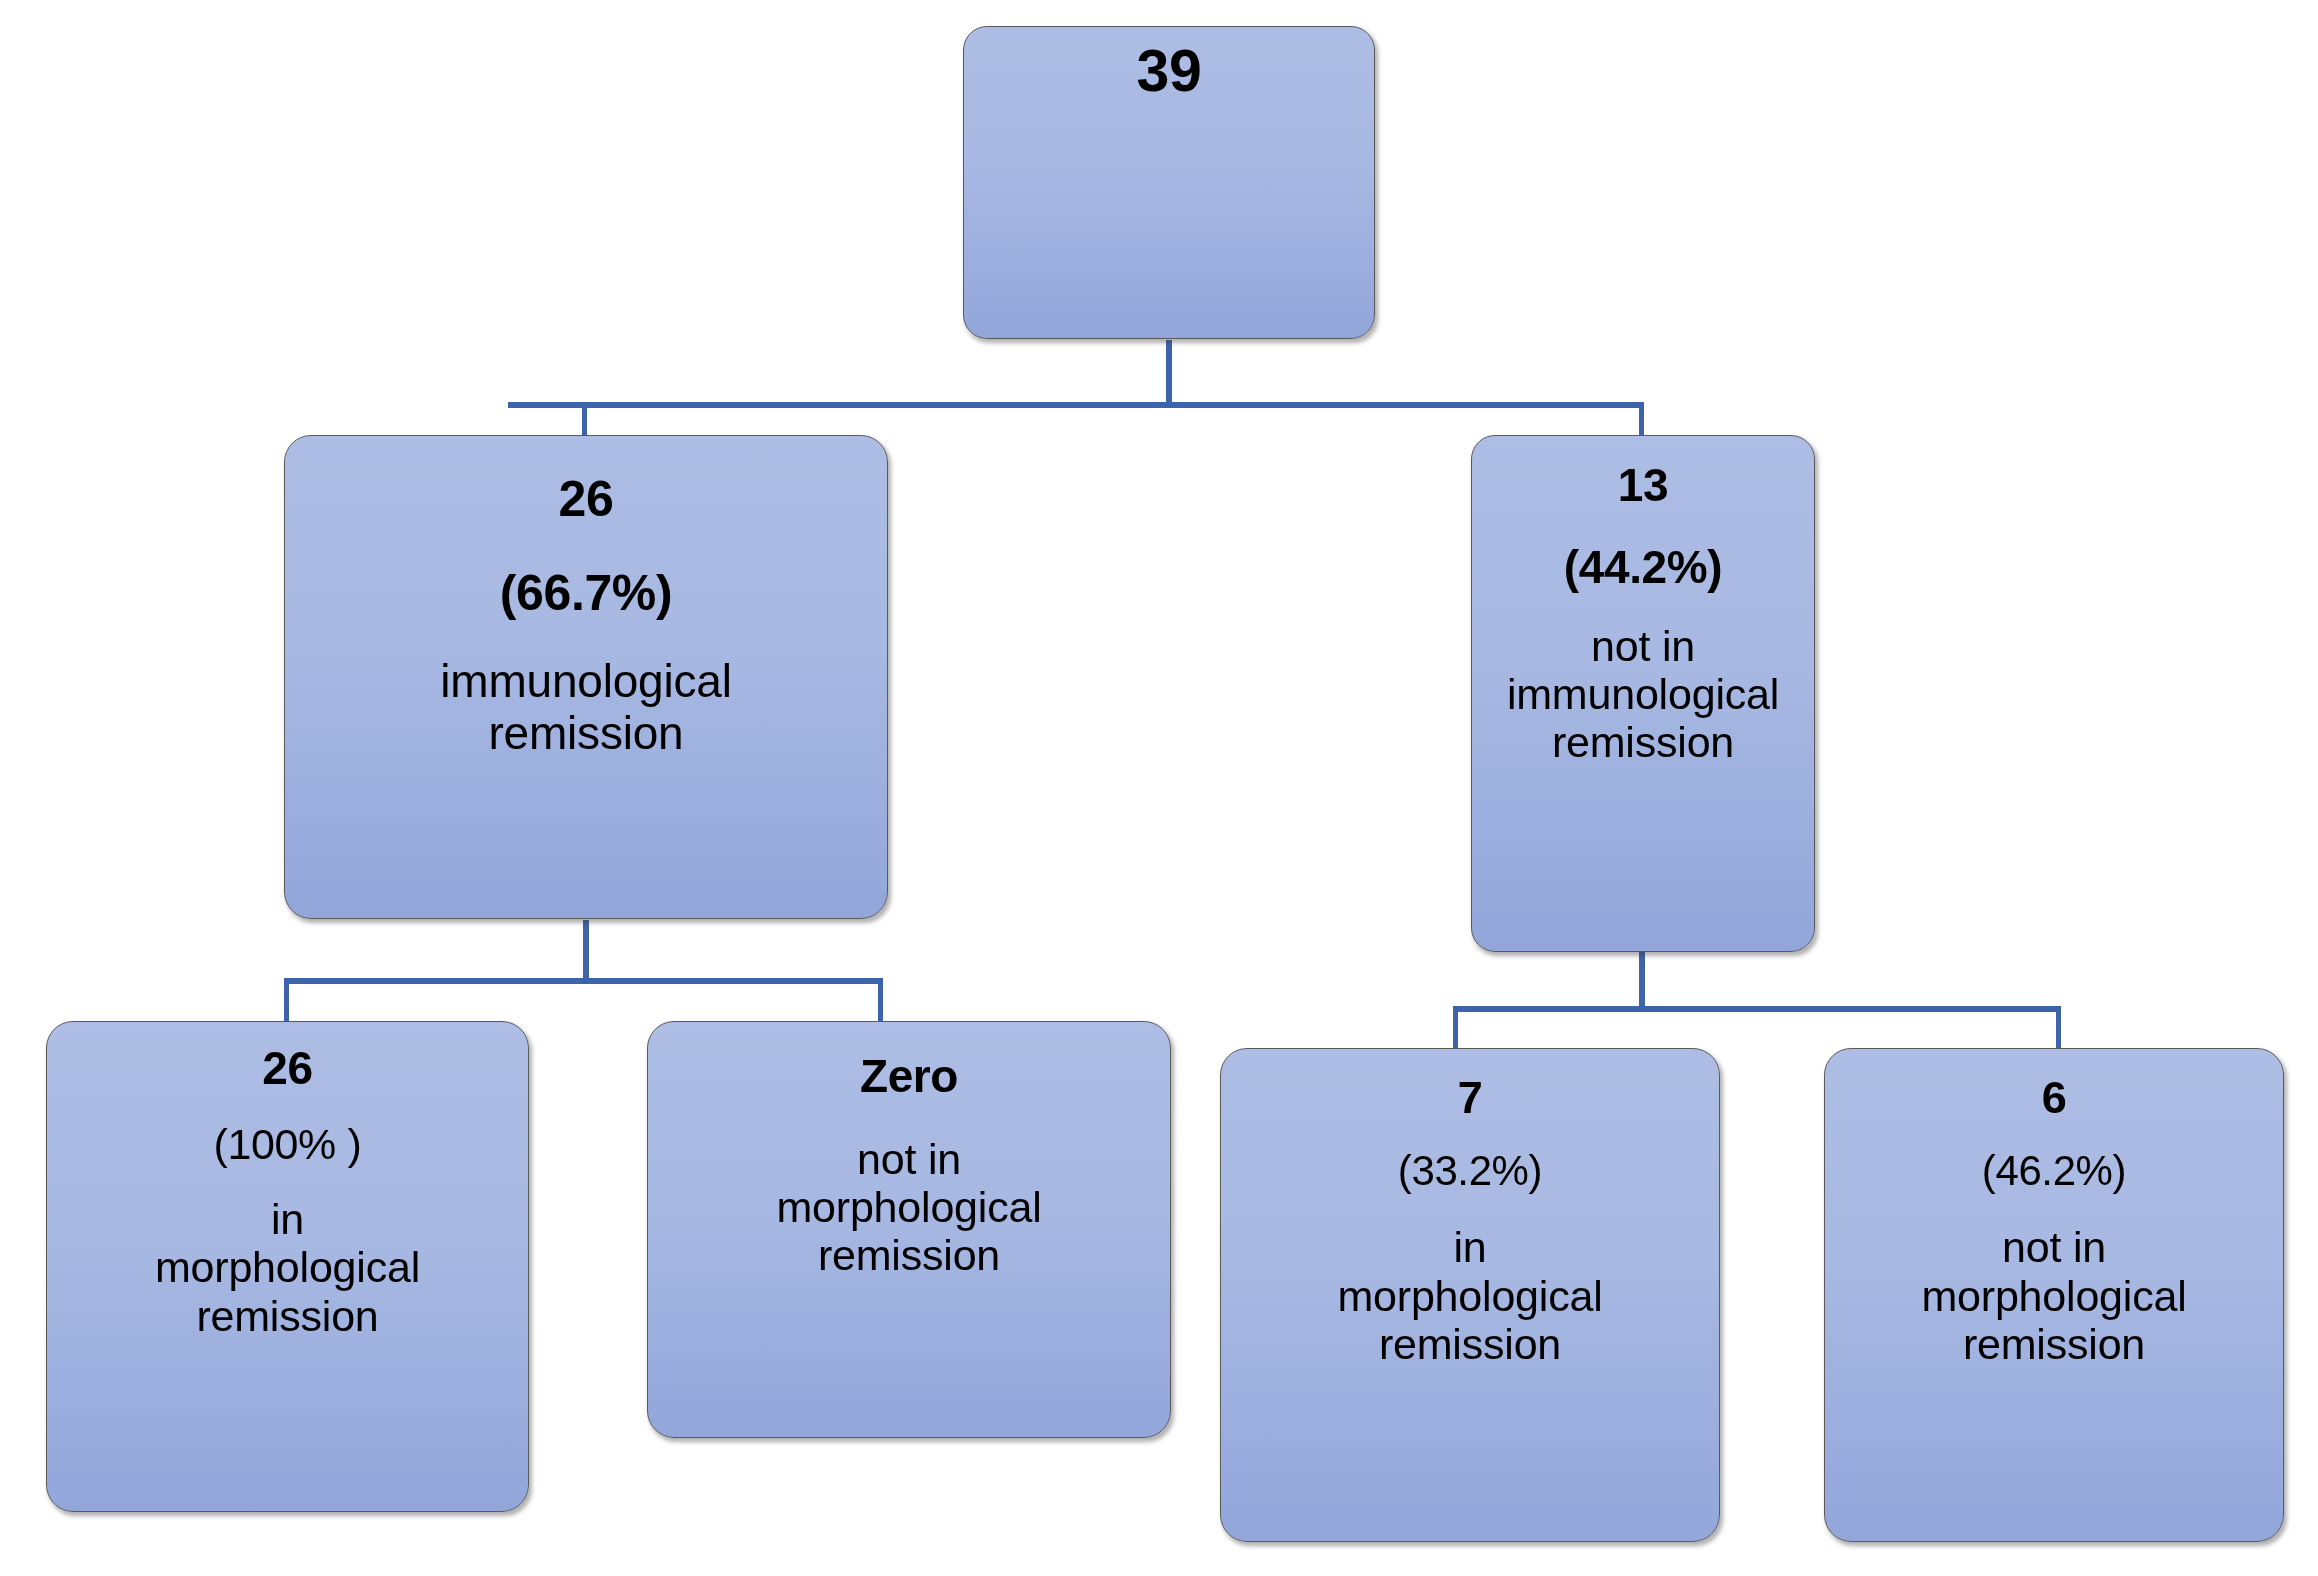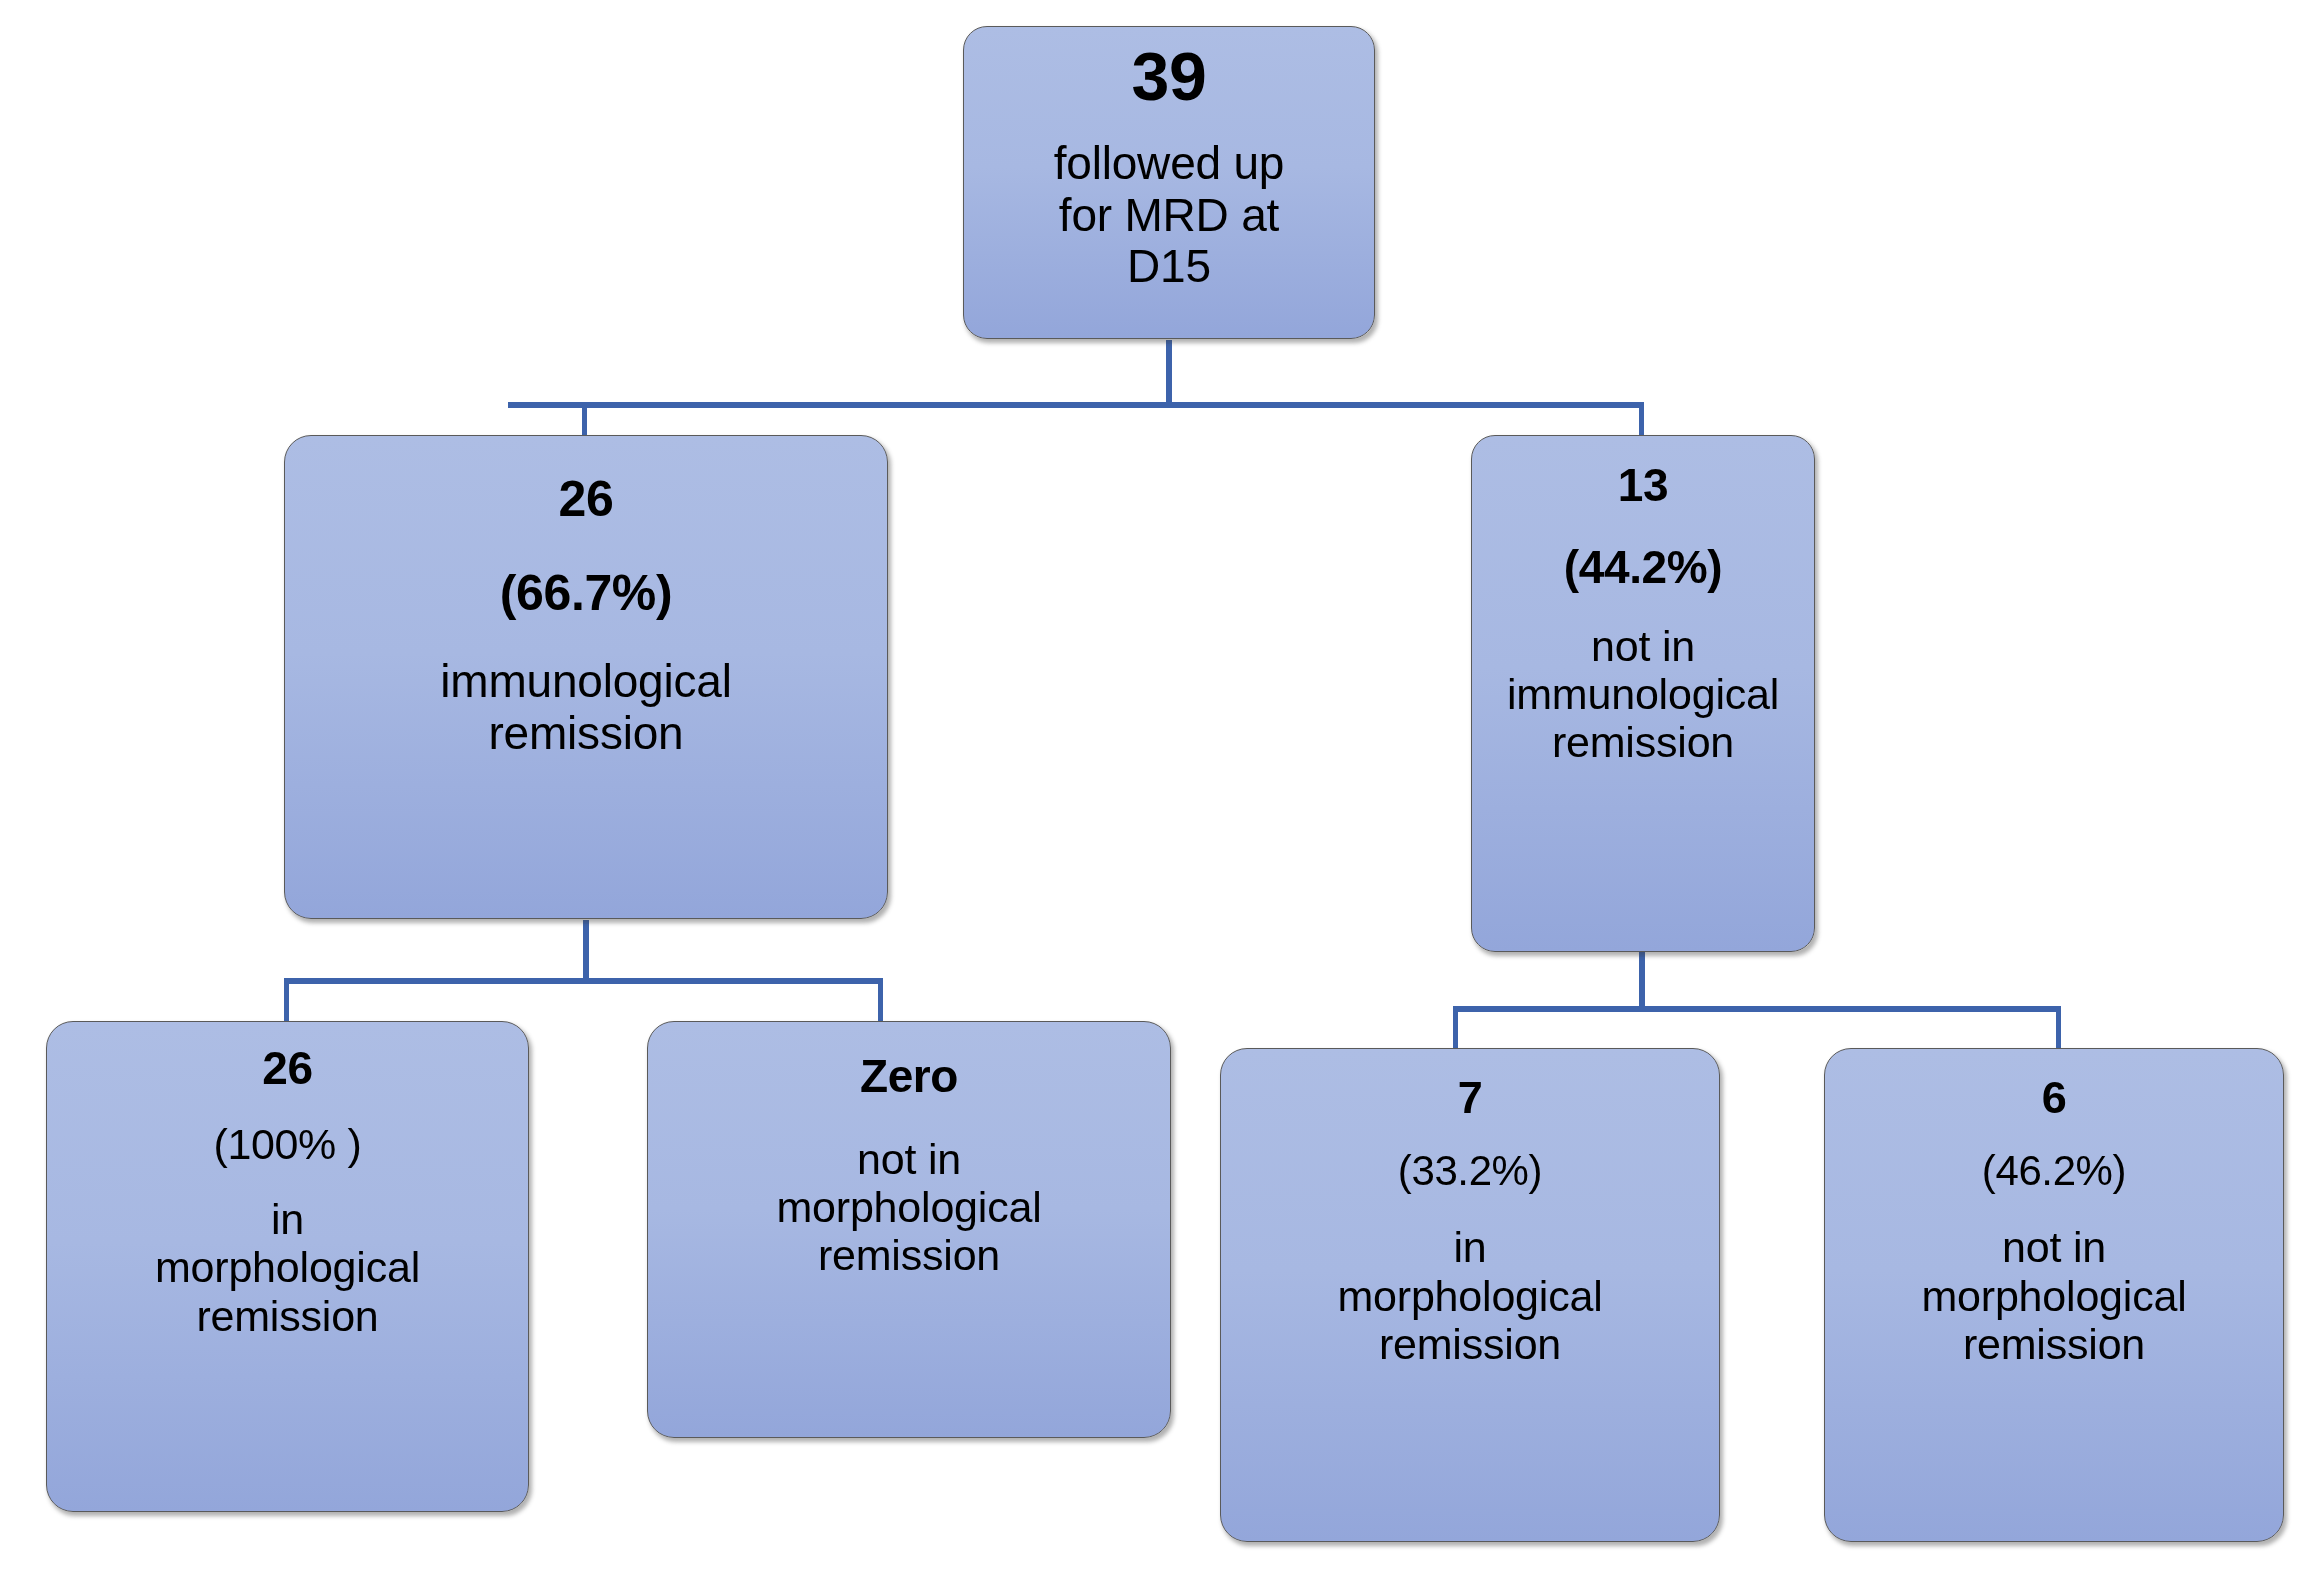--- a/index.html
+++ b/index.html
@@ -49,21 +49,21 @@
   }
 
   
   #node-root {
     left: 963px; top: 26px;
     width: 412px; height: 313px;
     border-radius: 24px;
     justify-content: flex-start;
     padding-top: 11.2px;
   }
-  #node-root .count { font-size: 68px; }
+  #node-root .count { font-size: 59px; }
   #node-root .desc  { font-size: 46px; margin-top: 24px; }
 
   
   #node-imm {
     left: 284px; top: 435px;
     width: 604px; height: 484px;
     border-radius: 27px;
     padding-top: 35px;
     justify-content: flex-start;
   }
@@ -169,23 +169,20 @@
   <div class="conn v" id="c-imm-l"></div>
   <div class="conn v" id="c-imm-r"></div>
 
   <div class="conn v" id="c-notimm-stem"></div>
   <div class="conn h" id="c-notimm-bar"></div>
   <div class="conn v" id="c-notimm-l"></div>
   <div class="conn v" id="c-notimm-r"></div>
 
   <div class="node" id="node-root">
     <span class="count">39</span>
-    <span class="desc">followed up
-for MRD at
-D15</span>
   </div>
 
   <div class="node" id="node-imm">
     <span class="count">26</span>
     <span class="pct bold">(66.7%)</span>
     <span class="desc">immunological
 remission</span>
   </div>
 
   <div class="node" id="node-notimm">

